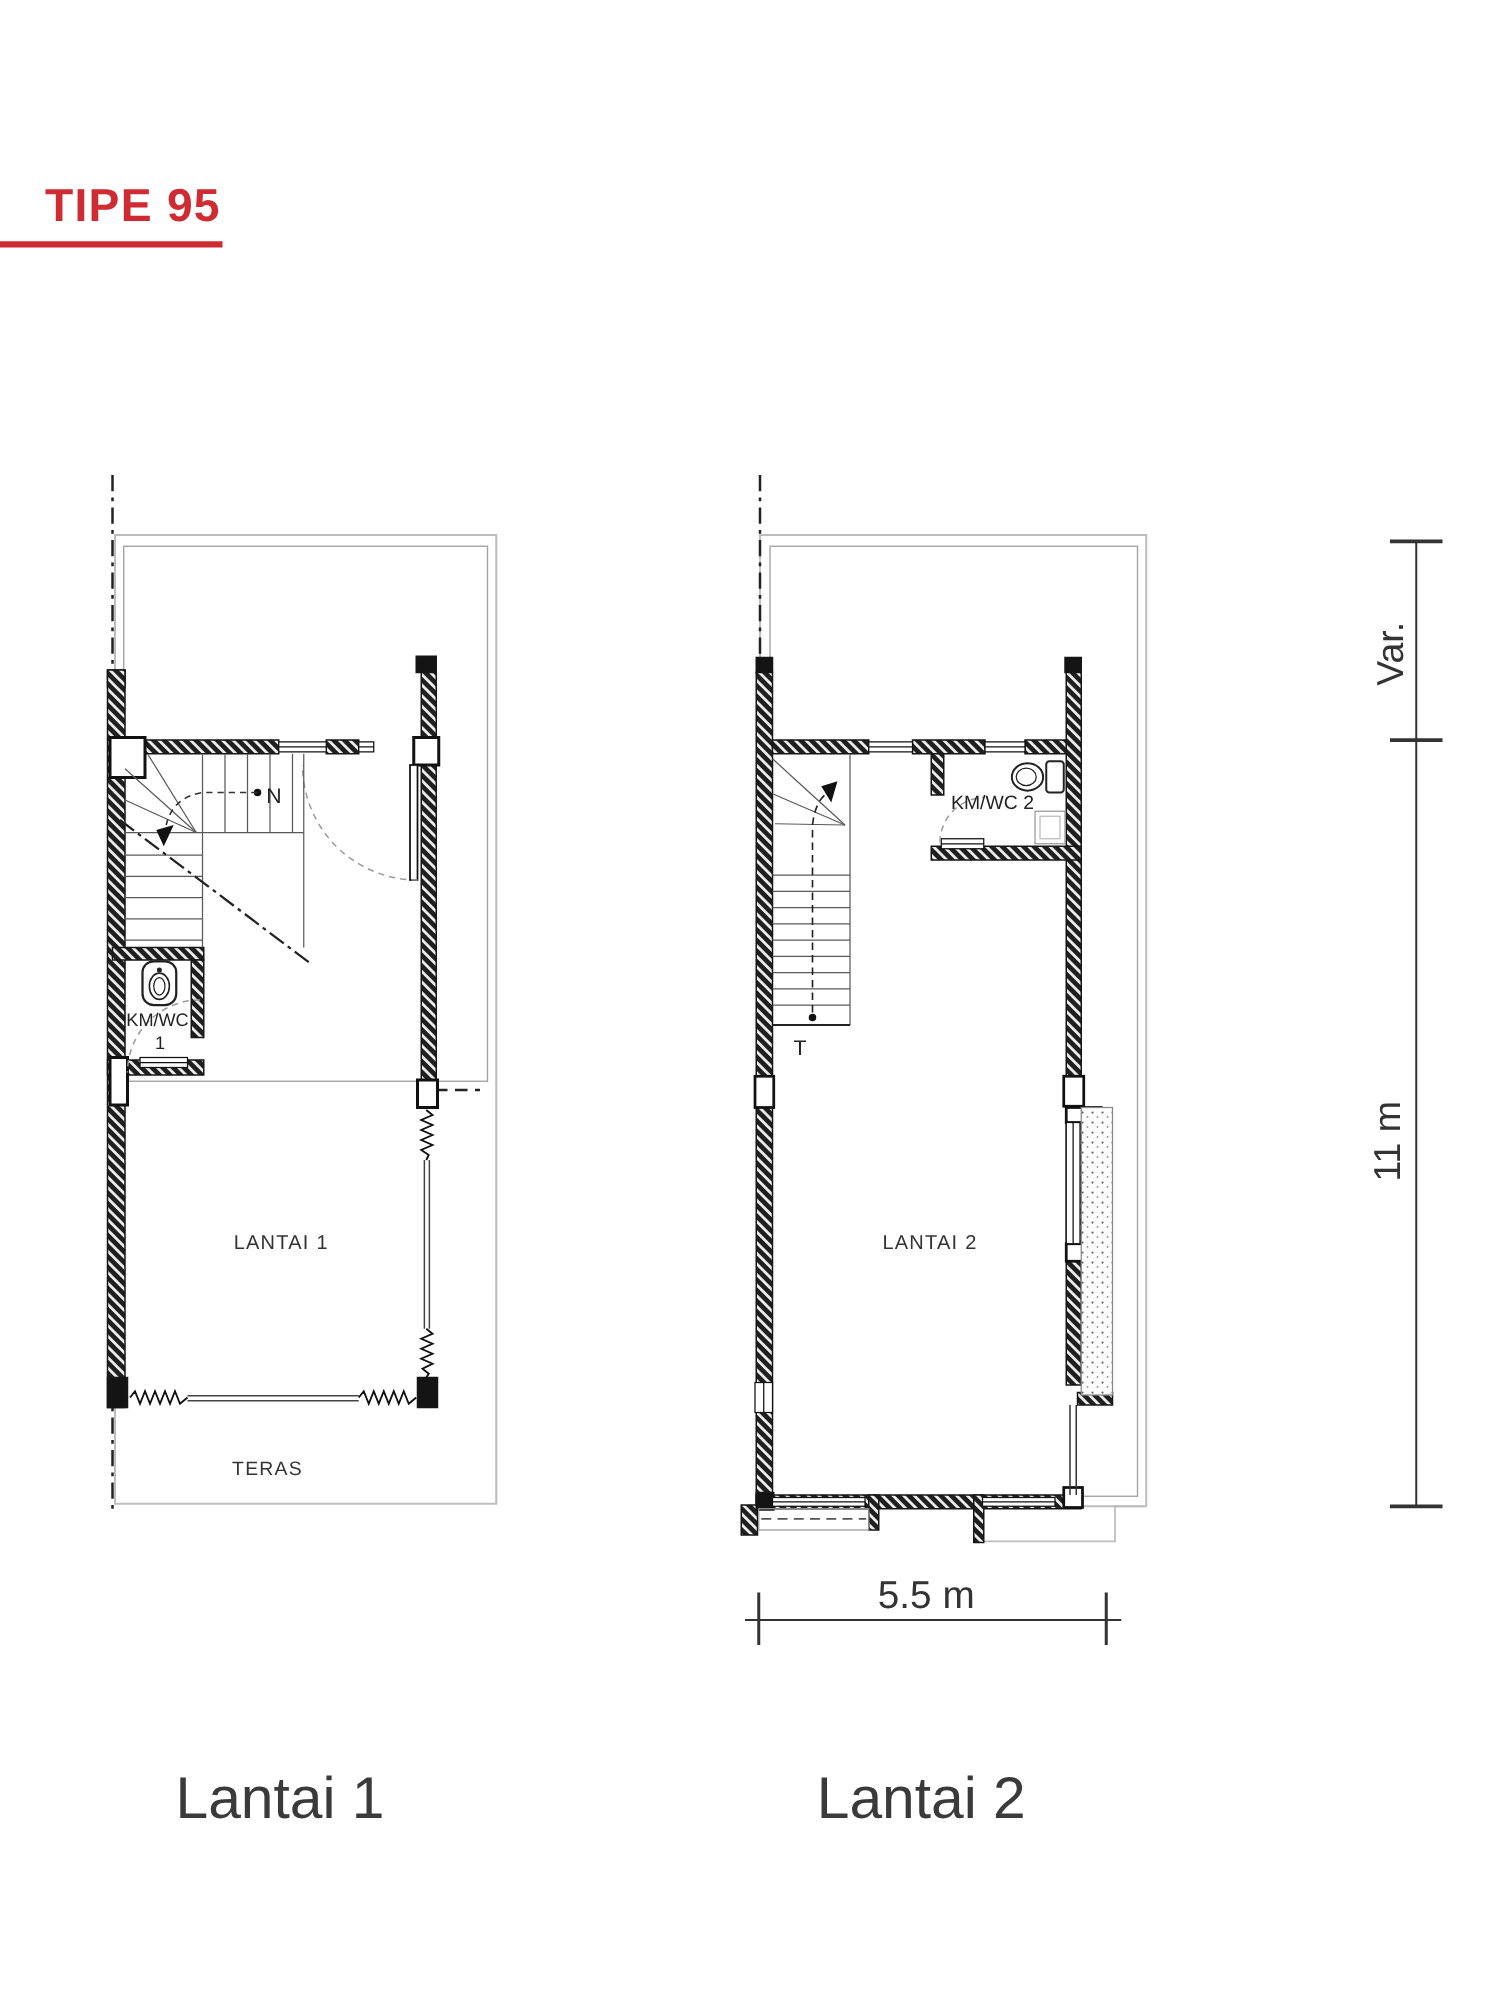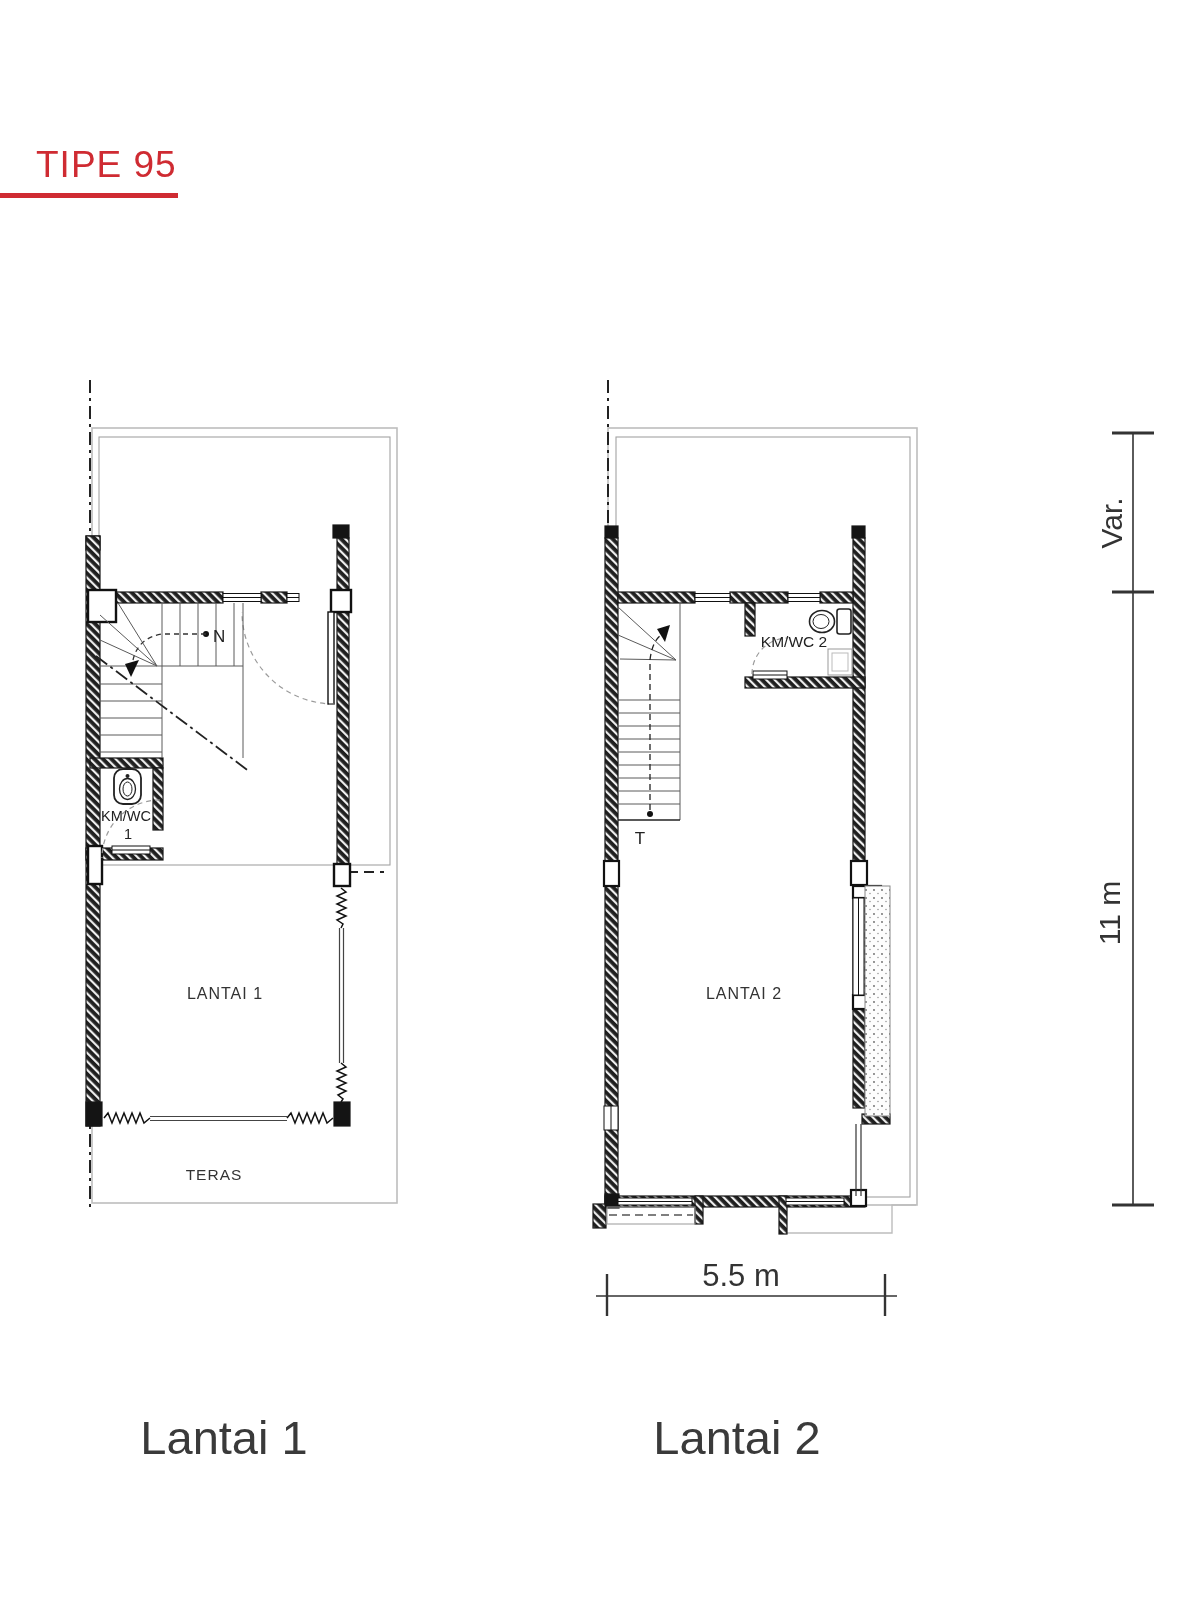--- a/index.html
+++ b/index.html
@@ -1,19 +1,19 @@
 <!DOCTYPE html>
 <html><head>
 <meta charset="utf-8">
 <style>
   html,body{margin:0;padding:0;background:#ffffff;}
   .canvas{position:relative;width:1200px;height:1604px;background:#ffffff;overflow:hidden;
           font-family:"Liberation Sans",sans-serif;}
   .abs{position:absolute;}
-  .title{left:36px;top:144px;font-size:37px;font-weight:normal;color:#cf2b32;letter-spacing:1px;}
+  .title{left:36px;top:144px;font-size:37px;font-weight:bold;color:#cf2b32;letter-spacing:1px;}
   .title-underline{left:0;top:193px;width:178px;height:5px;background:#cf2b32;}
   .caption{top:1410px;transform:translateX(-50%);font-size:47px;color:#3a3a3a;}
   .cap1{left:224px;}
   .cap2{left:737px;}
   svg text{font-family:"Liberation Sans",sans-serif;}
 </style>
 </head>
 <body>
 
 <div class="canvas">

